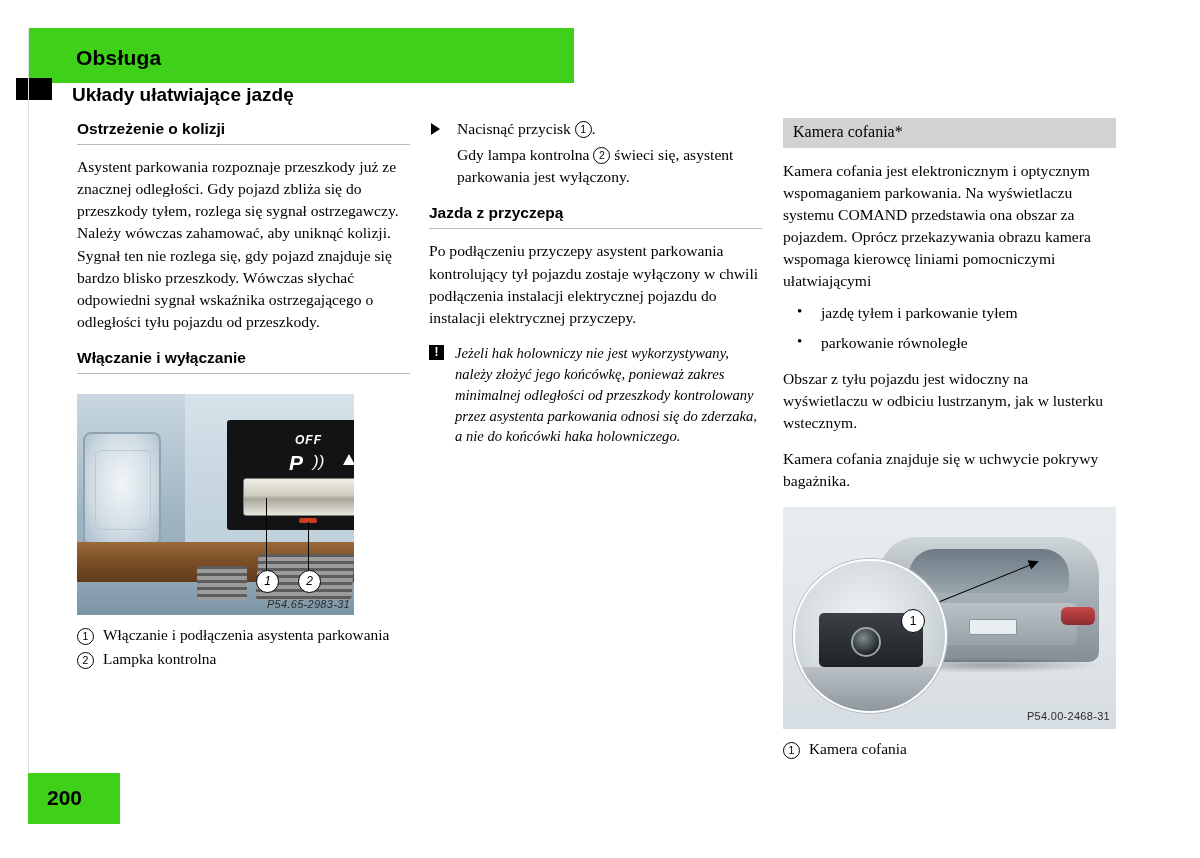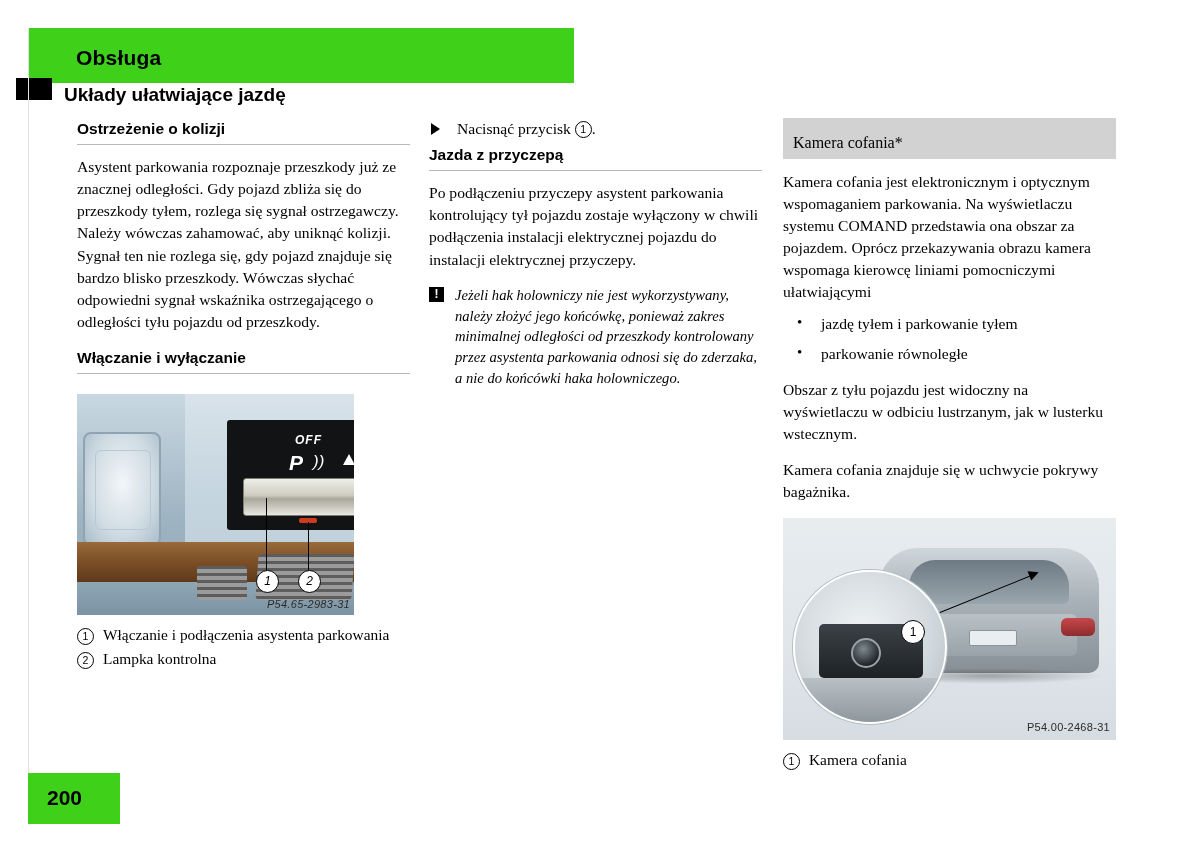--- a/index.html
+++ b/index.html
@@ -40,21 +40,21 @@
     left: 16px;
     top: 78px;
     width: 36px;
     height: 22px;
     background: #000000;
   }
 
   
   .page-title {
     position: absolute;
-    left: 64px;
+    left: 72px;
     top: 84px;
     font-family: "Liberation Sans", sans-serif;
     font-weight: bold;
     font-size: 19px;
     color: #000;
   }
 
   
   .col {
     position: absolute;
@@ -83,21 +83,21 @@
     margin: 0 0 14px 0;
     text-align: left;
   }
   p.tight { margin-bottom: 9px; }
 
   
   .sec-bar {
     background: #d2d2d2;
     font-family: "Liberation Serif", serif;
     font-size: 16px;
-    padding: 14px 8px 4px 10px;
+    padding: 3px 8px 4px 10px;
     margin: 0 0 12px 0;
   }
 
   
   .step {
     position: relative;
     padding-left: 28px;
     margin-bottom: 4px;
   }
   .step .tri {
@@ -481,20 +481,25 @@
 </div>
 
 <div class="col col2">
 
   <div class="step">
     <span class="tri"></span>
     <span>Nacisnąć przycisk</span>
     <span class="circ">1</span><span>.</span>
   </div>
 
+  <div class="step-cont">
+    <span>Gdy lampa kontrolna</span>
+    <span class="circ">2</span>
+    <span>świeci się, asystent parkowania jest wyłączony.</span>
+  </div>
 
   <h3 class="sec">Jazda z przyczepą</h3>
   <hr class="rule">
   <p class="body">Po podłączeniu przyczepy asystent parkowania kontrolujący tył pojazdu zostaje wyłączony w chwili podłączenia instalacji elektrycznej pojazdu do instalacji elektrycznej przyczepy.</p>
 
   <div class="note">
     <span class="excl">!</span>
     <span>Jeżeli hak holowniczy nie jest wykorzystywany, należy złożyć jego końcówkę, ponieważ zakres minimalnej odległości od przeszkody kontrolowany przez asystenta parkowania odnosi się do zderzaka, a nie do końcówki haka holowniczego.</span>
   </div>
 </div>

